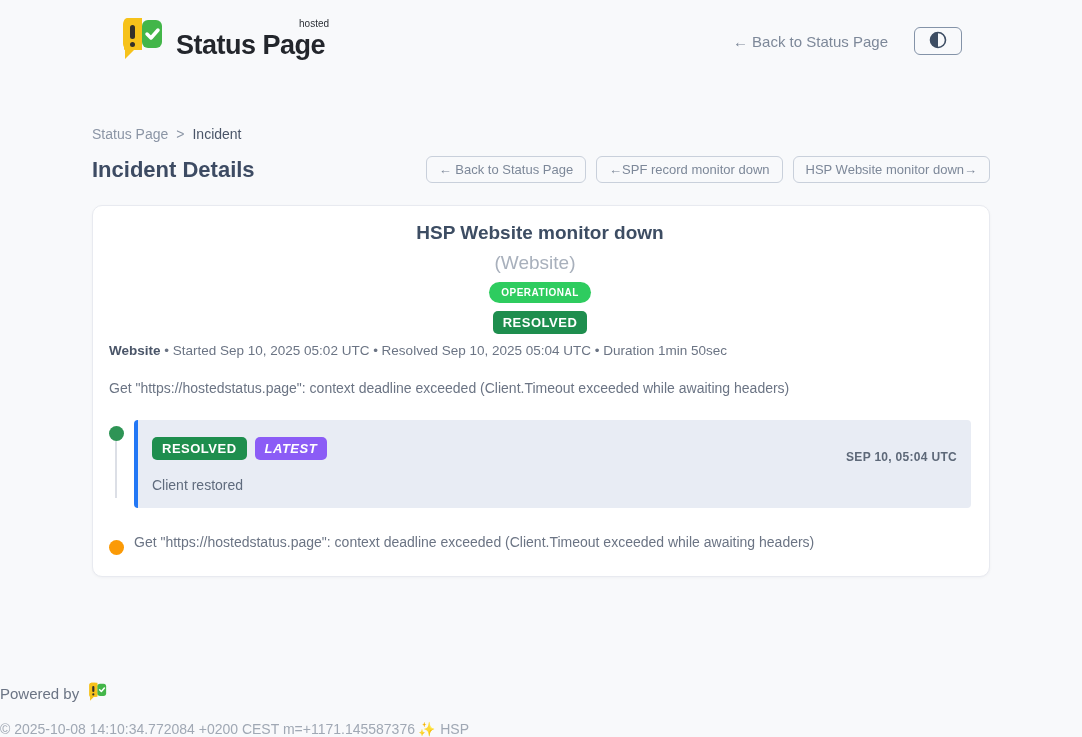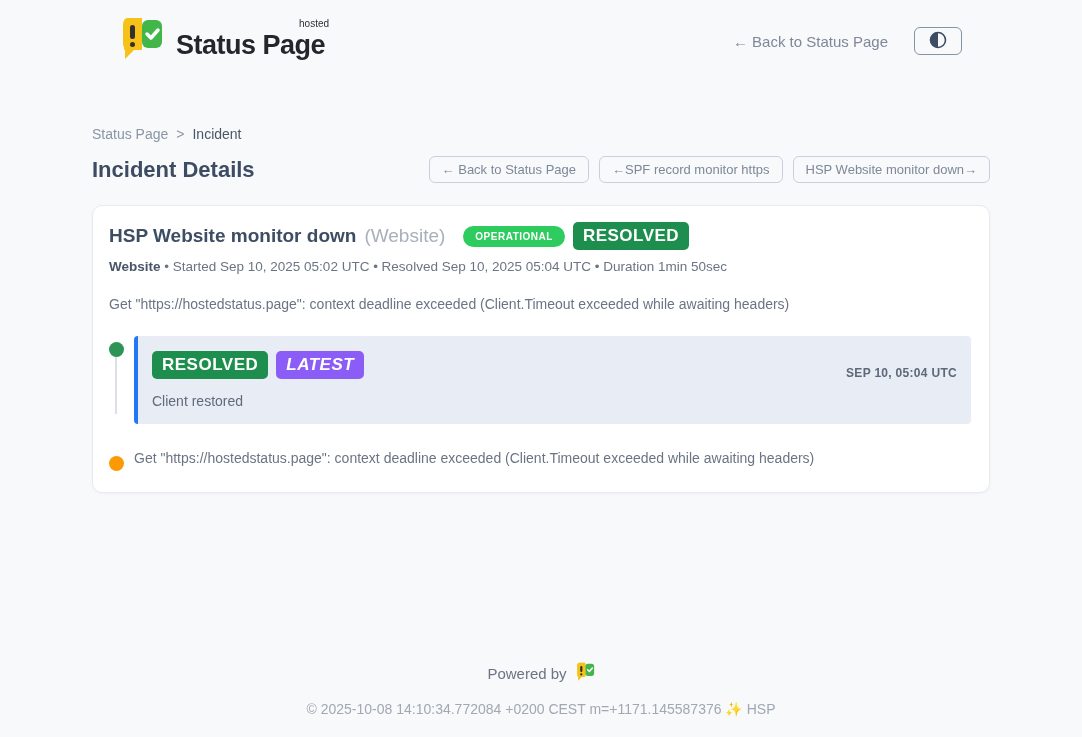--- a/index.html
+++ b/index.html
@@ -92,28 +92,28 @@
 
   
   .card {
     margin-top: 22px;
     background: #ffffff;
     border: 1px solid #e8eaf0;
     border-radius: 10px;
     box-shadow: 0 1px 3px rgba(20, 30, 50, 0.04);
     padding: 16px 18px 26px 16px;
   }
-  .card-title-row { display: flex; align-items: center; gap: 8px; }
+  .card-title-row { display: flex; align-items: center; gap: 8px; flex-direction: column; }
   .incident-title { font-size: 19px; font-weight: 700; color: #3d4d63; }
   .incident-scope { font-size: 19px; font-weight: 400; color: #a8b0bc; margin-right: 10px; }
   .badge {
     display: inline-block;
     color: #fff;
     font-weight: 700;
-    font-size: 17px;
+    font-size: 13px;
     letter-spacing: 0.5px;
     padding: 4px 10px;
     border-radius: 5px;
     text-transform: uppercase;
     white-space: nowrap;
   }
   .badge-pill { border-radius: 999px; font-size: 10px; padding: 5px 12px; }
   .bg-green-bright { background: #2ecc5f; }
   .bg-green { background: #1e8e4e; }
   .bg-blue { background: #8b5cf6; font-style: italic; }
@@ -163,21 +163,21 @@
     font-weight: 700;
     color: #5d6878;
     letter-spacing: 0.3px;
     white-space: nowrap;
     margin-top: 17px;
   }
   .entry-msg { margin-top: 13px; font-size: 14px; color: #5f6b7d; }
   .entry-plain .entry-msg { margin-top: 15px; color: #6b7484; }
 
   
-  .footer { margin-top: auto; text-align: center; padding-bottom: 20px; }
+  .footer { margin-top: auto; }
   .powered {
     display: inline-flex;
     align-items: center;
     gap: 8px;
     font-size: 15px;
     color: #6b7484;
     cursor: pointer;
   }
   .copyright { margin-top: 16px; font-size: 14px; color: #a0a8b4; }
 </style>
@@ -219,21 +219,21 @@
   <div class="breadcrumb">
     <span class="crumb-root">Status Page</span>
     <span>&gt;</span>
     <span class="crumb-current">Incident</span>
   </div>
 
   <div class="title-row">
     <h1 class="page-title">Incident Details</h1>
     <div class="nav-buttons">
       <button class="nav-btn">← Back to Status Page</button>
-      <button class="nav-btn">←SPF record monitor https</button>
+      <button class="nav-btn">←SPF record monitor down</button>
       <button class="nav-btn">HSP Website monitor down→</button>
     </div>
   </div>
 
   <div class="card">
     <div class="card-title-row">
       <span class="incident-title">HSP Website monitor down</span>
       <span class="incident-scope">(Website)</span>
       <span class="badge badge-pill bg-green-bright">OPERATIONAL</span>
       <span class="badge bg-green">RESOLVED</span>

